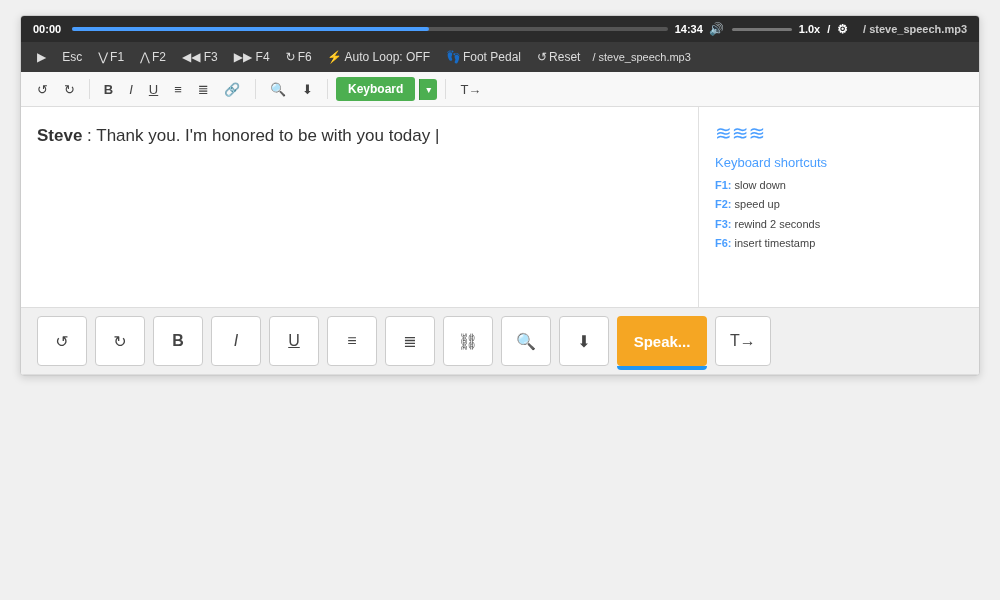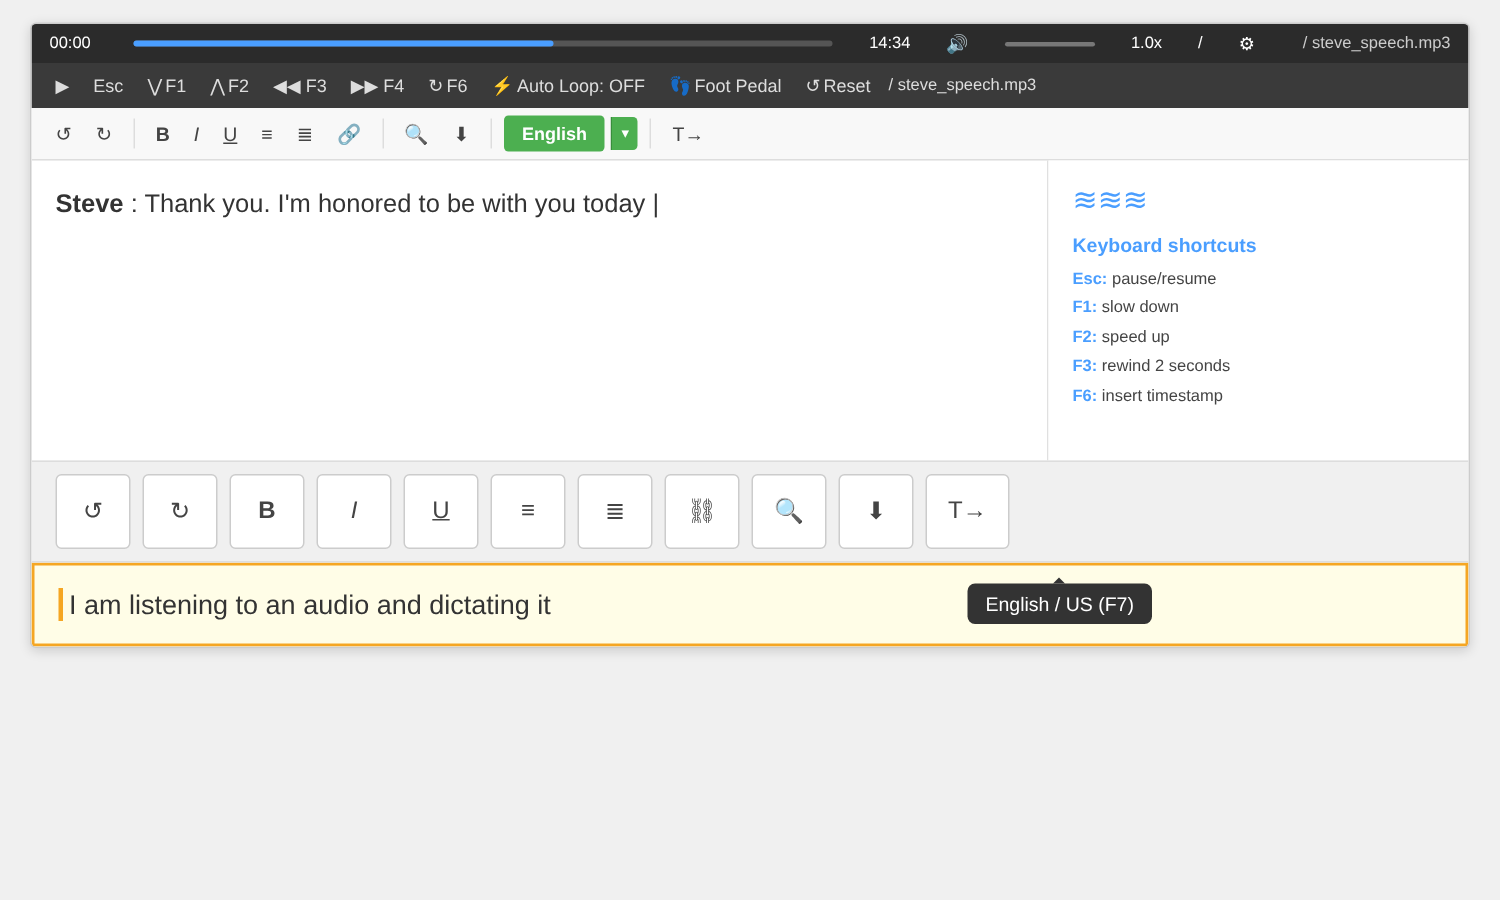--- a/index.html
+++ b/index.html
@@ -19,23 +19,24 @@
       box-shadow: 0 2px 8px rgba(0,0,0,0.15);
       overflow: hidden;
     }
 
     
     .audio-bar {
       background: #2b2b2b;
       padding: 6px 12px;
       display: flex;
       align-items: center;
-      gap: 24px;
+      gap: 7px;
       color: #fff;
       font-size: 11px;
+      font-weight: bold;
     }
     .audio-time {
       color: #fff;
       font-size: 11px;
       min-width: 32px;
     }
     .audio-progress-track {
       flex: 1;
       height: 4px;
       background: #555;
@@ -171,21 +172,21 @@
       font-size: 20px;
     }
     .logo-text {
       font-size: 22px;
       color: #333;
       font-weight: 300;
     }
     .shortcuts-title {
       color: #4a9eff;
       font-size: 13px;
-      font-weight: bold;
+      font-weight: normal;
       margin-bottom: 8px;
     }
     .shortcut-item {
       font-size: 11px;
       color: #444;
       margin-bottom: 4px;
       line-height: 1.4;
     }
     .shortcut-key {
       color: #4a9eff;
@@ -354,21 +355,21 @@
     <button class="toolbar-btn"><strong>B</strong></button>
     <button class="toolbar-btn"><em>I</em></button>
     <button class="toolbar-btn"><u>U</u></button>
     <button class="toolbar-btn">≡</button>
     <button class="toolbar-btn">≣</button>
     <button class="toolbar-btn">🔗</button>
     <div class="toolbar-divider"></div>
     <button class="toolbar-btn">🔍</button>
     <button class="toolbar-btn">⬇</button>
     <div class="toolbar-divider"></div>
-    <button class="dictate-btn">English</button>
+    <button class="dictate-btn">Keyboard</button>
     <button class="dictate-dropdown">▾</button>
     <div class="toolbar-divider"></div>
     <button class="clear-btn">T→</button>
   </div>
 
   <div class="main-content">
     <div class="editor-area">
       <p class="editor-text">
         <span class="speaker-name">Steve</span>
         <span>: </span>
@@ -376,21 +377,20 @@
         <span>|</span>
       </p>
     </div>
 
     <div class="sidebar">
       <div class="sidebar-logo">
         <span class="logo-waves">≋≋≋</span>
       </div>
       <div class="shortcuts-title">Keyboard shortcuts</div>
       <div class="shortcuts-list" id="shortcuts-container">
-          <div class="shortcut-item"><span class="shortcut-key">Esc:</span> <span>pause/resume</span></div>
           <div class="shortcut-item"><span class="shortcut-key">F1:</span> <span>slow down</span></div>
           <div class="shortcut-item"><span class="shortcut-key">F2:</span> <span>speed up</span></div>
           <div class="shortcut-item"><span class="shortcut-key">F3:</span> <span>rewind 2 seconds</span></div>
           <div class="shortcut-item"><span class="shortcut-key">F6:</span> <span>insert timestamp</span></div>
         </div>
     </div>
   </div>
 
   <div class="bottom-toolbar">
     <button class="bottom-btn">↺</button>
@@ -403,24 +403,29 @@
       </button>
     <button class="bottom-btn">
         <u>U</u>
       </button>
     <button class="bottom-btn">≡</button>
     <button class="bottom-btn">≣</button>
     <button class="bottom-btn">⛓</button>
     <button class="bottom-btn">🔍</button>
     <button class="bottom-btn">⬇</button>
 
+    <div style="position:relative; display:inline-block;">
+      <button class="speak-btn">
+        <div class="speak-btn-inner">
+          <span class="speak-label">Speak...</span>
+        </div>
+        <div class="speak-underline"></div>
+      </button>
+      
+    </div>
 
     <button class="bottom-btn bottom-btn-wide">T→</button>
 
     <div class="tooltip-box">English / US (F7)</div>
   </div>
 
-  <div class="dictation-bar">
-    <span class="dictation-cursor"></span>
-    <span class="dictation-text">I am listening to an audio and dictating it</span>
-  </div>
 
 </div>
 
 </body></html>

